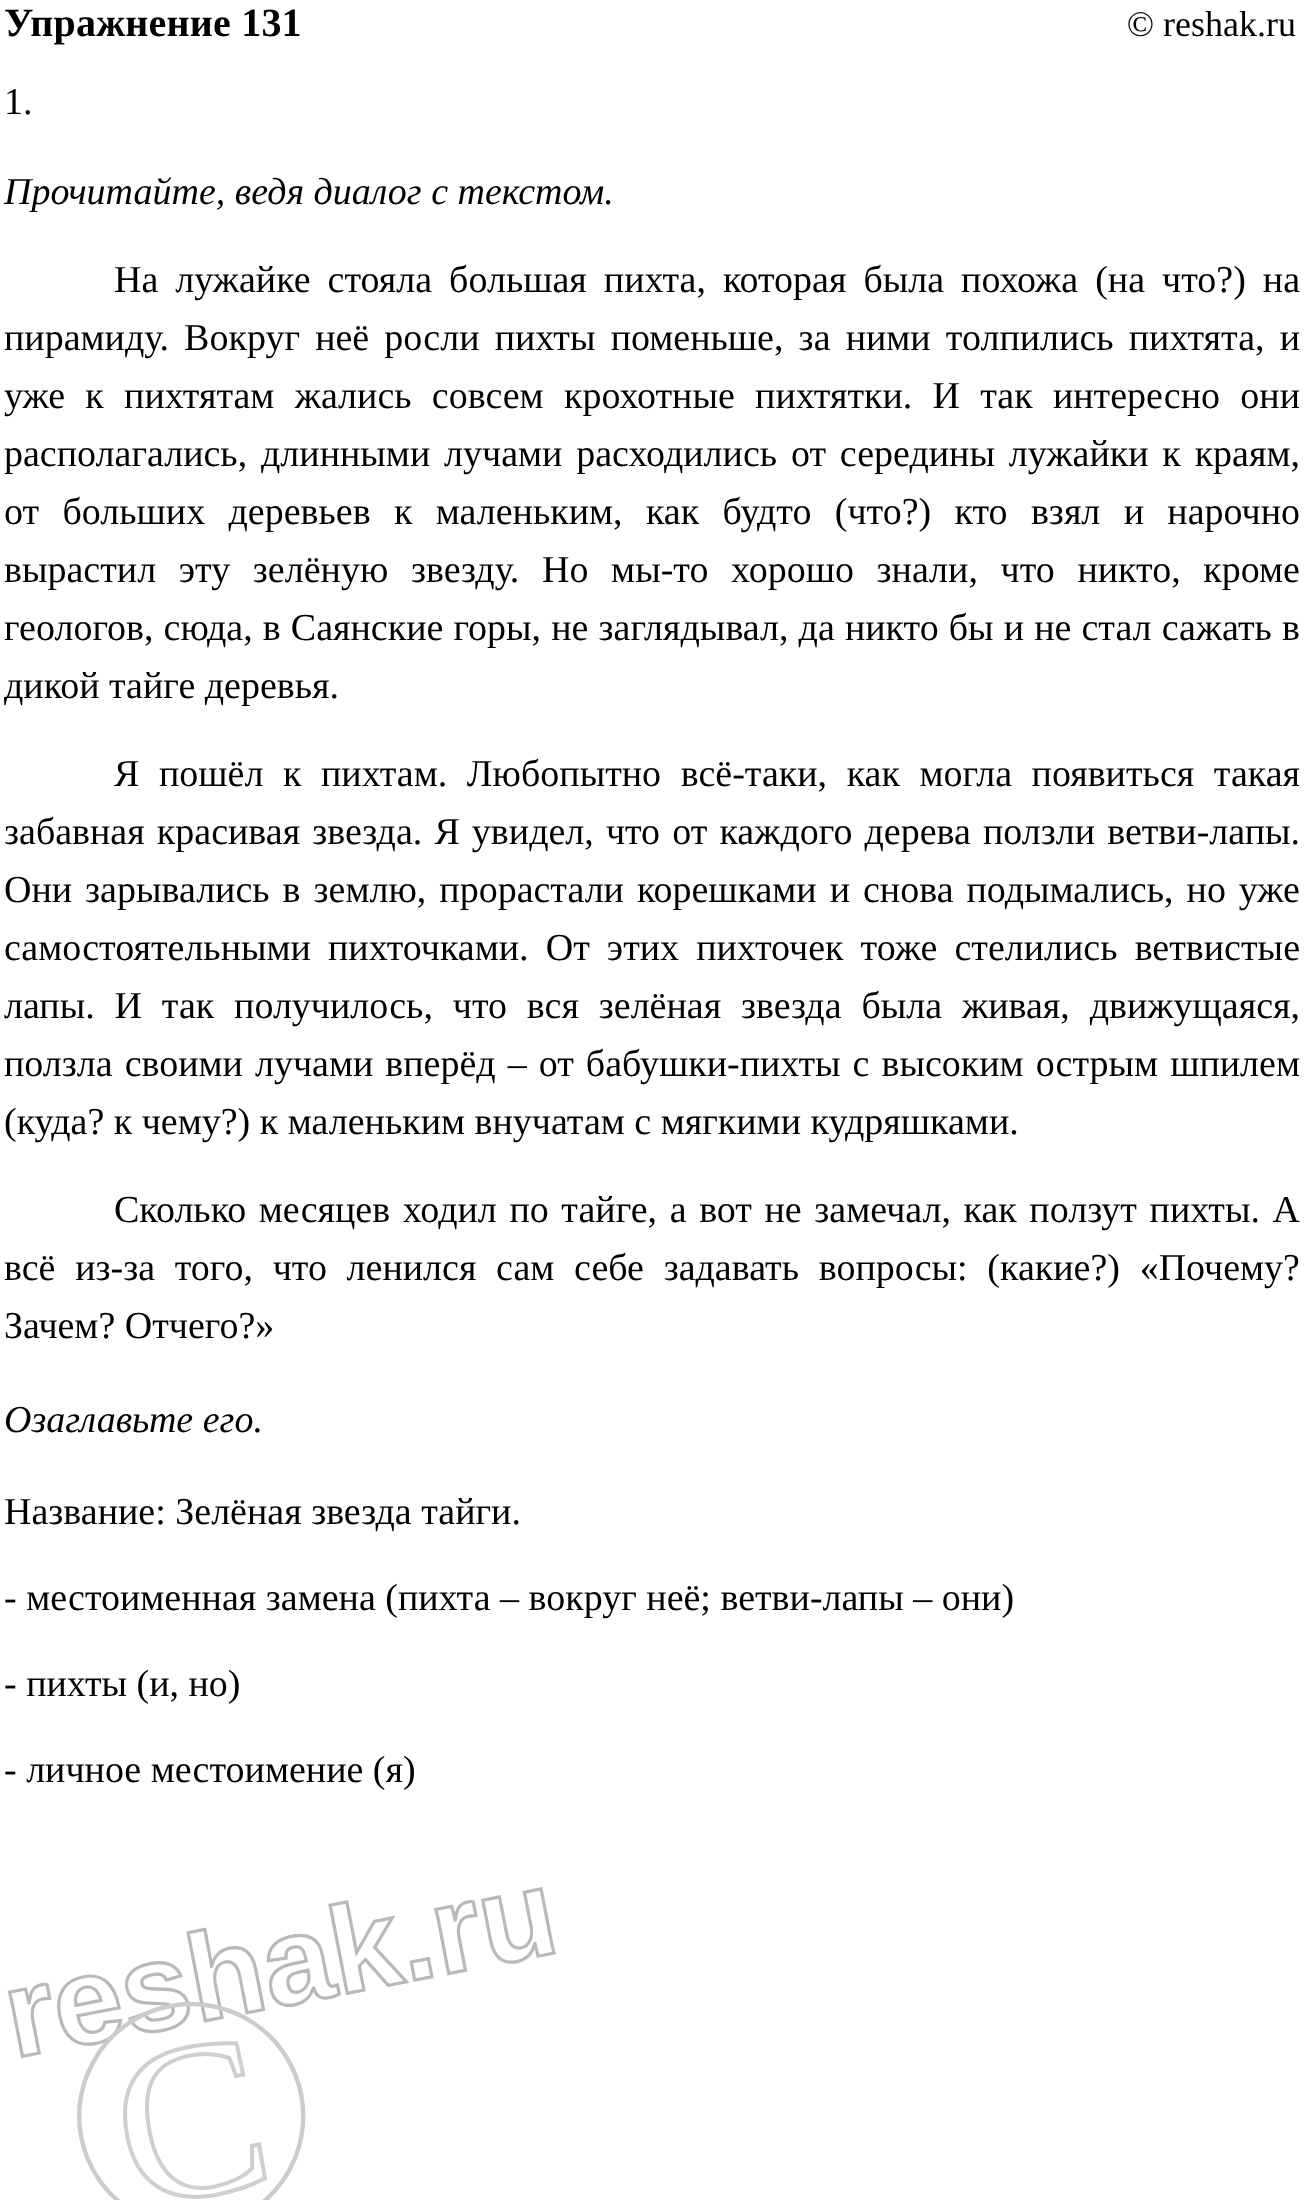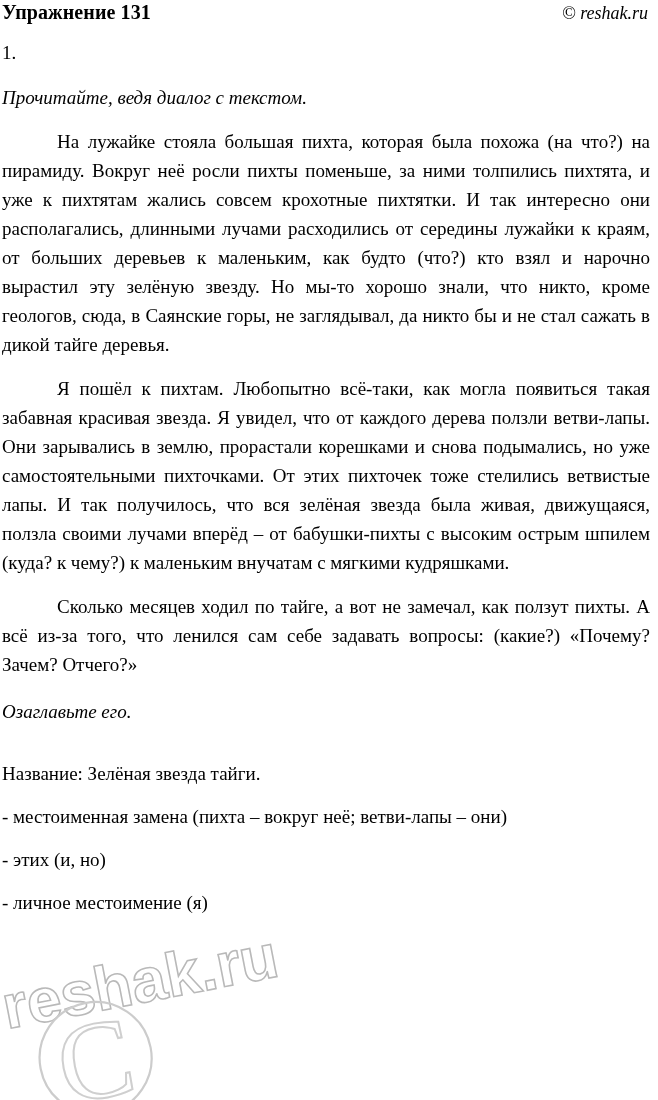--- a/index.html
+++ b/index.html
@@ -36,21 +36,20 @@
     font-weight: bold;
     letter-spacing: 0.1px;
     line-height: 22px;
     white-space: nowrap;
   }
   .copyright {
     font-size: 18px;
     line-height: 22px;
     white-space: nowrap;
     padding-right: 2px;
-    font-style: italic;
   }
 
   
   .task-num {
     font-size: 19px;
     line-height: 29px;
     margin-top: 14px;
   }
   .instruction {
     font-size: 19px;
@@ -65,21 +64,21 @@
     text-align-last: left;
     text-indent: 55px;
     margin-top: 15px;
     hyphens: none;
   }
   .para .q { }
 
   .plain {
     font-size: 19px;
     line-height: 29px;
-    margin-top: 33px;
+    margin-top: 17px;
   }
   .plain.tight { margin-top: 16px; }
   .italic-line {
     font-size: 19px;
     font-style: italic;
     line-height: 29px;
     margin-top: 18px;
   }
   .list-item {
     font-size: 19px;
@@ -139,21 +138,21 @@
   <div class="para"><span>Я пошёл к пихтам. Любопытно всё-таки, как могла появиться такая забавная красивая звезда. Я увидел, что от каждого дерева ползли ветви-лапы. Они зарывались в землю, прорастали корешками и снова подымались, но уже самостоятельными пихточками. От этих пихточек тоже стелились ветвистые лапы. И так получилось, что вся зелёная звезда была живая, движущаяся, ползла своими лучами вперёд – от бабушки-пихты с высоким острым шпилем </span><span class="q">(куда? к чему?)</span><span> к маленьким внучатам с мягкими кудряшками.</span></div>
   <div class="para"><span>Сколько месяцев ходил по тайге, а вот не замечал, как ползут пихты. А всё из-за того, что ленился сам себе задавать вопросы: </span><span class="q">(какие?)</span><span> «Почему? Зачем? Отчего?»</span></div>
 
   <div class="italic-line">Озаглавьте его.</div>
 
   <div class="plain">Название: Зелёная звезда тайги.</div>
 
 
 
   <div class="list-item">- местоименная замена (пихта – вокруг неё; ветви-лапы – они)</div>
-  <div class="list-item">- этих (и, но)</div>
+  <div class="list-item">- пихты (и, но)</div>
   <div class="list-item">- личное местоимение (я)</div>
 
   <div id="watermark">
     <svg width="330" height="190" viewBox="0 0 330 190" aria-hidden="true">
       <g transform="rotate(-11 150 70)">
         <text class="wm-text" x="8" y="72">reshak.ru</text>
       </g>
       <g transform="rotate(-11 100 130)">
         <circle class="wm-ring" cx="100" cy="128" r="56"></circle>
         <text class="wm-c" x="62" y="168">C</text>

